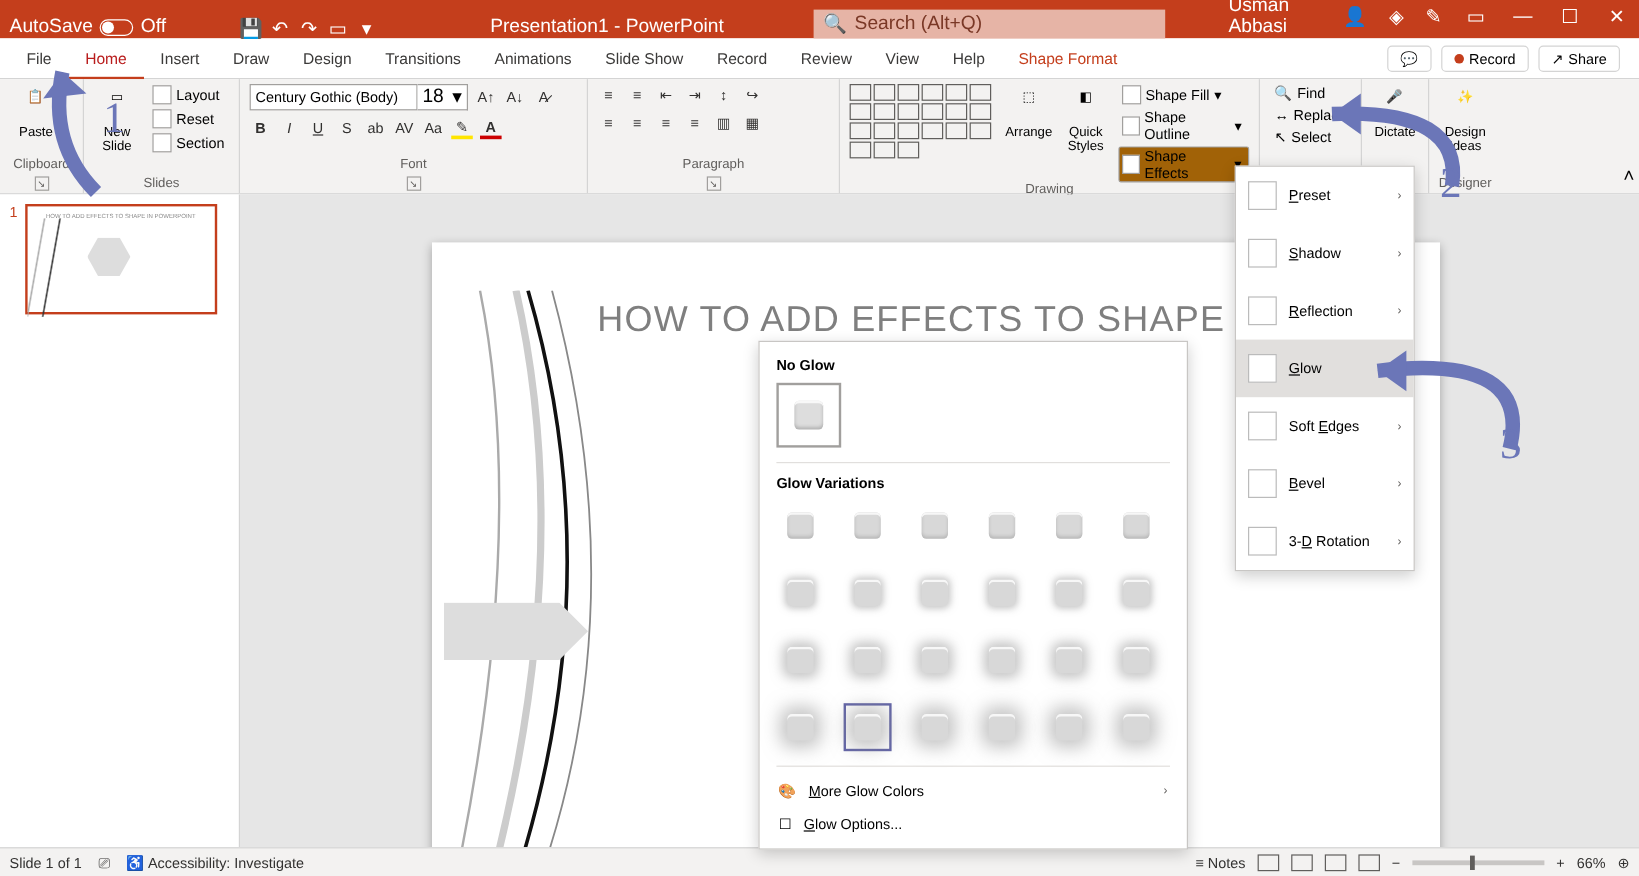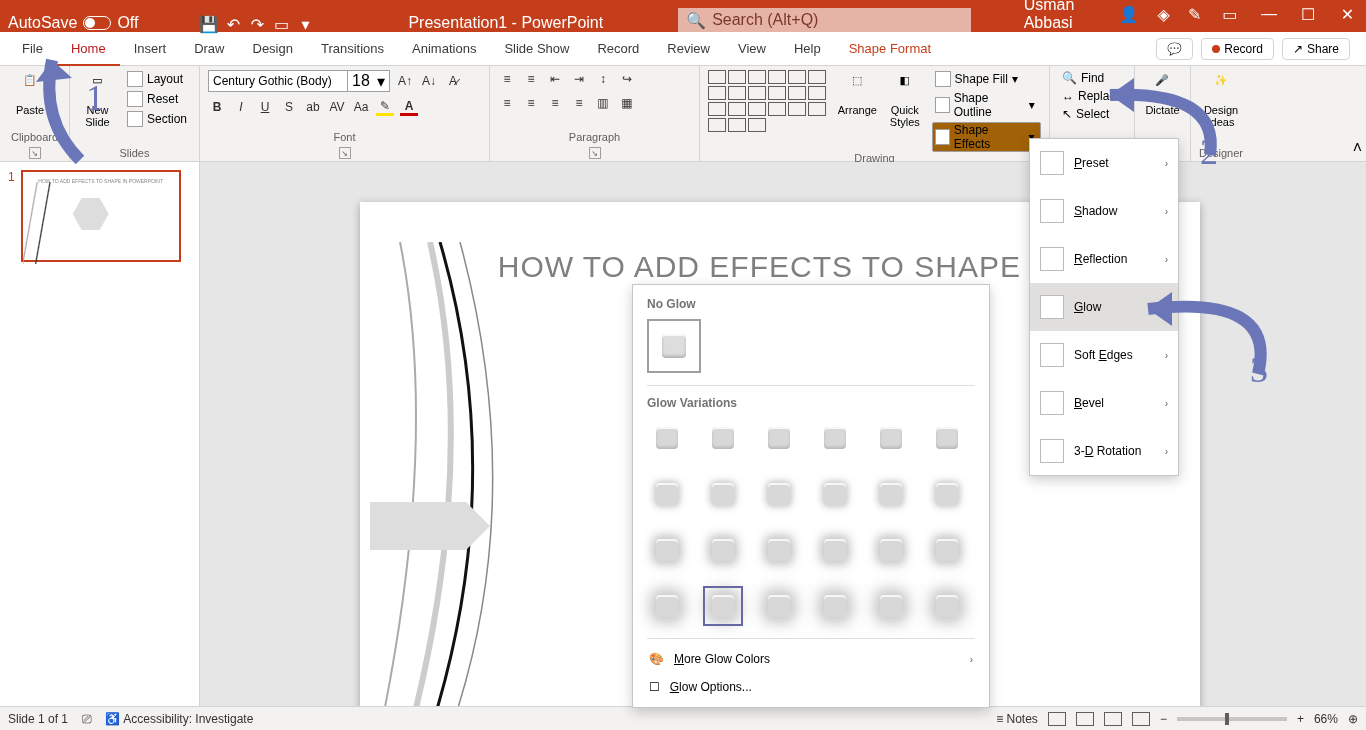--- a/index.html
+++ b/index.html
@@ -69,21 +69,21 @@
 
 .effects-menu { position:absolute; left:989px; top:138px; width:150px; background:#fff; border:1px solid #c8c6c4; box-shadow:0 4px 12px rgba(0,0,0,0.2); z-index:50;margin-left:40px; }
 .effects-item { height:48px; display:flex; align-items:center; gap:10px; padding:0 10px; font-size:12px; position:relative; }
 .effects-item.hover { background:#e1dfdd; }
 .effects-icon { width:24px; height:24px; border:1px solid #bbb; background:#fff; }
 .effects-item .arrow { margin-left:auto; color:#605e5c; font-size:10px; }
 .underline { text-decoration:underline; }
 
 
 .glow-menu { position:absolute; left:632px; top:284px; width:358px; background:#fff; border:1px solid #c8c6c4; box-shadow:0 4px 12px rgba(0,0,0,0.2); z-index:49; padding:12px 14px 6px; }
-.glow-section-label { font-size:12px; font-weight:600; color:#737373; margin-bottom:8px; }
+.glow-section-label { font-size:12px; font-weight:600; color:#000000; margin-bottom:8px; }
 .glow-none { width:54px; height:54px; border:2px solid #a19f9d; display:flex; align-items:center; justify-content:center; margin-bottom:12px; }
 .glow-none-inner { width:24px; height:24px; border-radius:4px; background:#ddd; box-shadow:inset 0 2px 0 rgba(255,255,255,0.8), inset 0 -2px 3px rgba(0,0,0,0.2); }
 .glow-divider { border-top:1px solid #e1dfdd; margin:4px 0 10px; }
 .glow-grid { display:grid; grid-template-columns:repeat(6, 40px); gap:16px 16px; padding-bottom:12px; }
 .glow-cell { width:40px; height:40px; display:flex; align-items:center; justify-content:center; position:relative; }
 .glow-swatch { width:22px; height:22px; border-radius:4px; background:#d8d8d8; box-shadow:inset 0 2px 0 rgba(255,255,255,0.8), inset 0 -2px 3px rgba(0,0,0,0.15); }
 .glow-cell.selected { border:2px solid #6264a7; }
 .g-r2 .glow-swatch { box-shadow:0 0 6px 2px rgba(140,140,140,0.5), inset 0 2px 0 rgba(255,255,255,0.8); }
 .g-r3 .glow-swatch { box-shadow:0 0 10px 4px rgba(140,140,140,0.5), inset 0 2px 0 rgba(255,255,255,0.8); }
 .g-r4 .glow-swatch { box-shadow:0 0 14px 6px rgba(140,140,140,0.5), inset 0 2px 0 rgba(255,255,255,0.8); }

